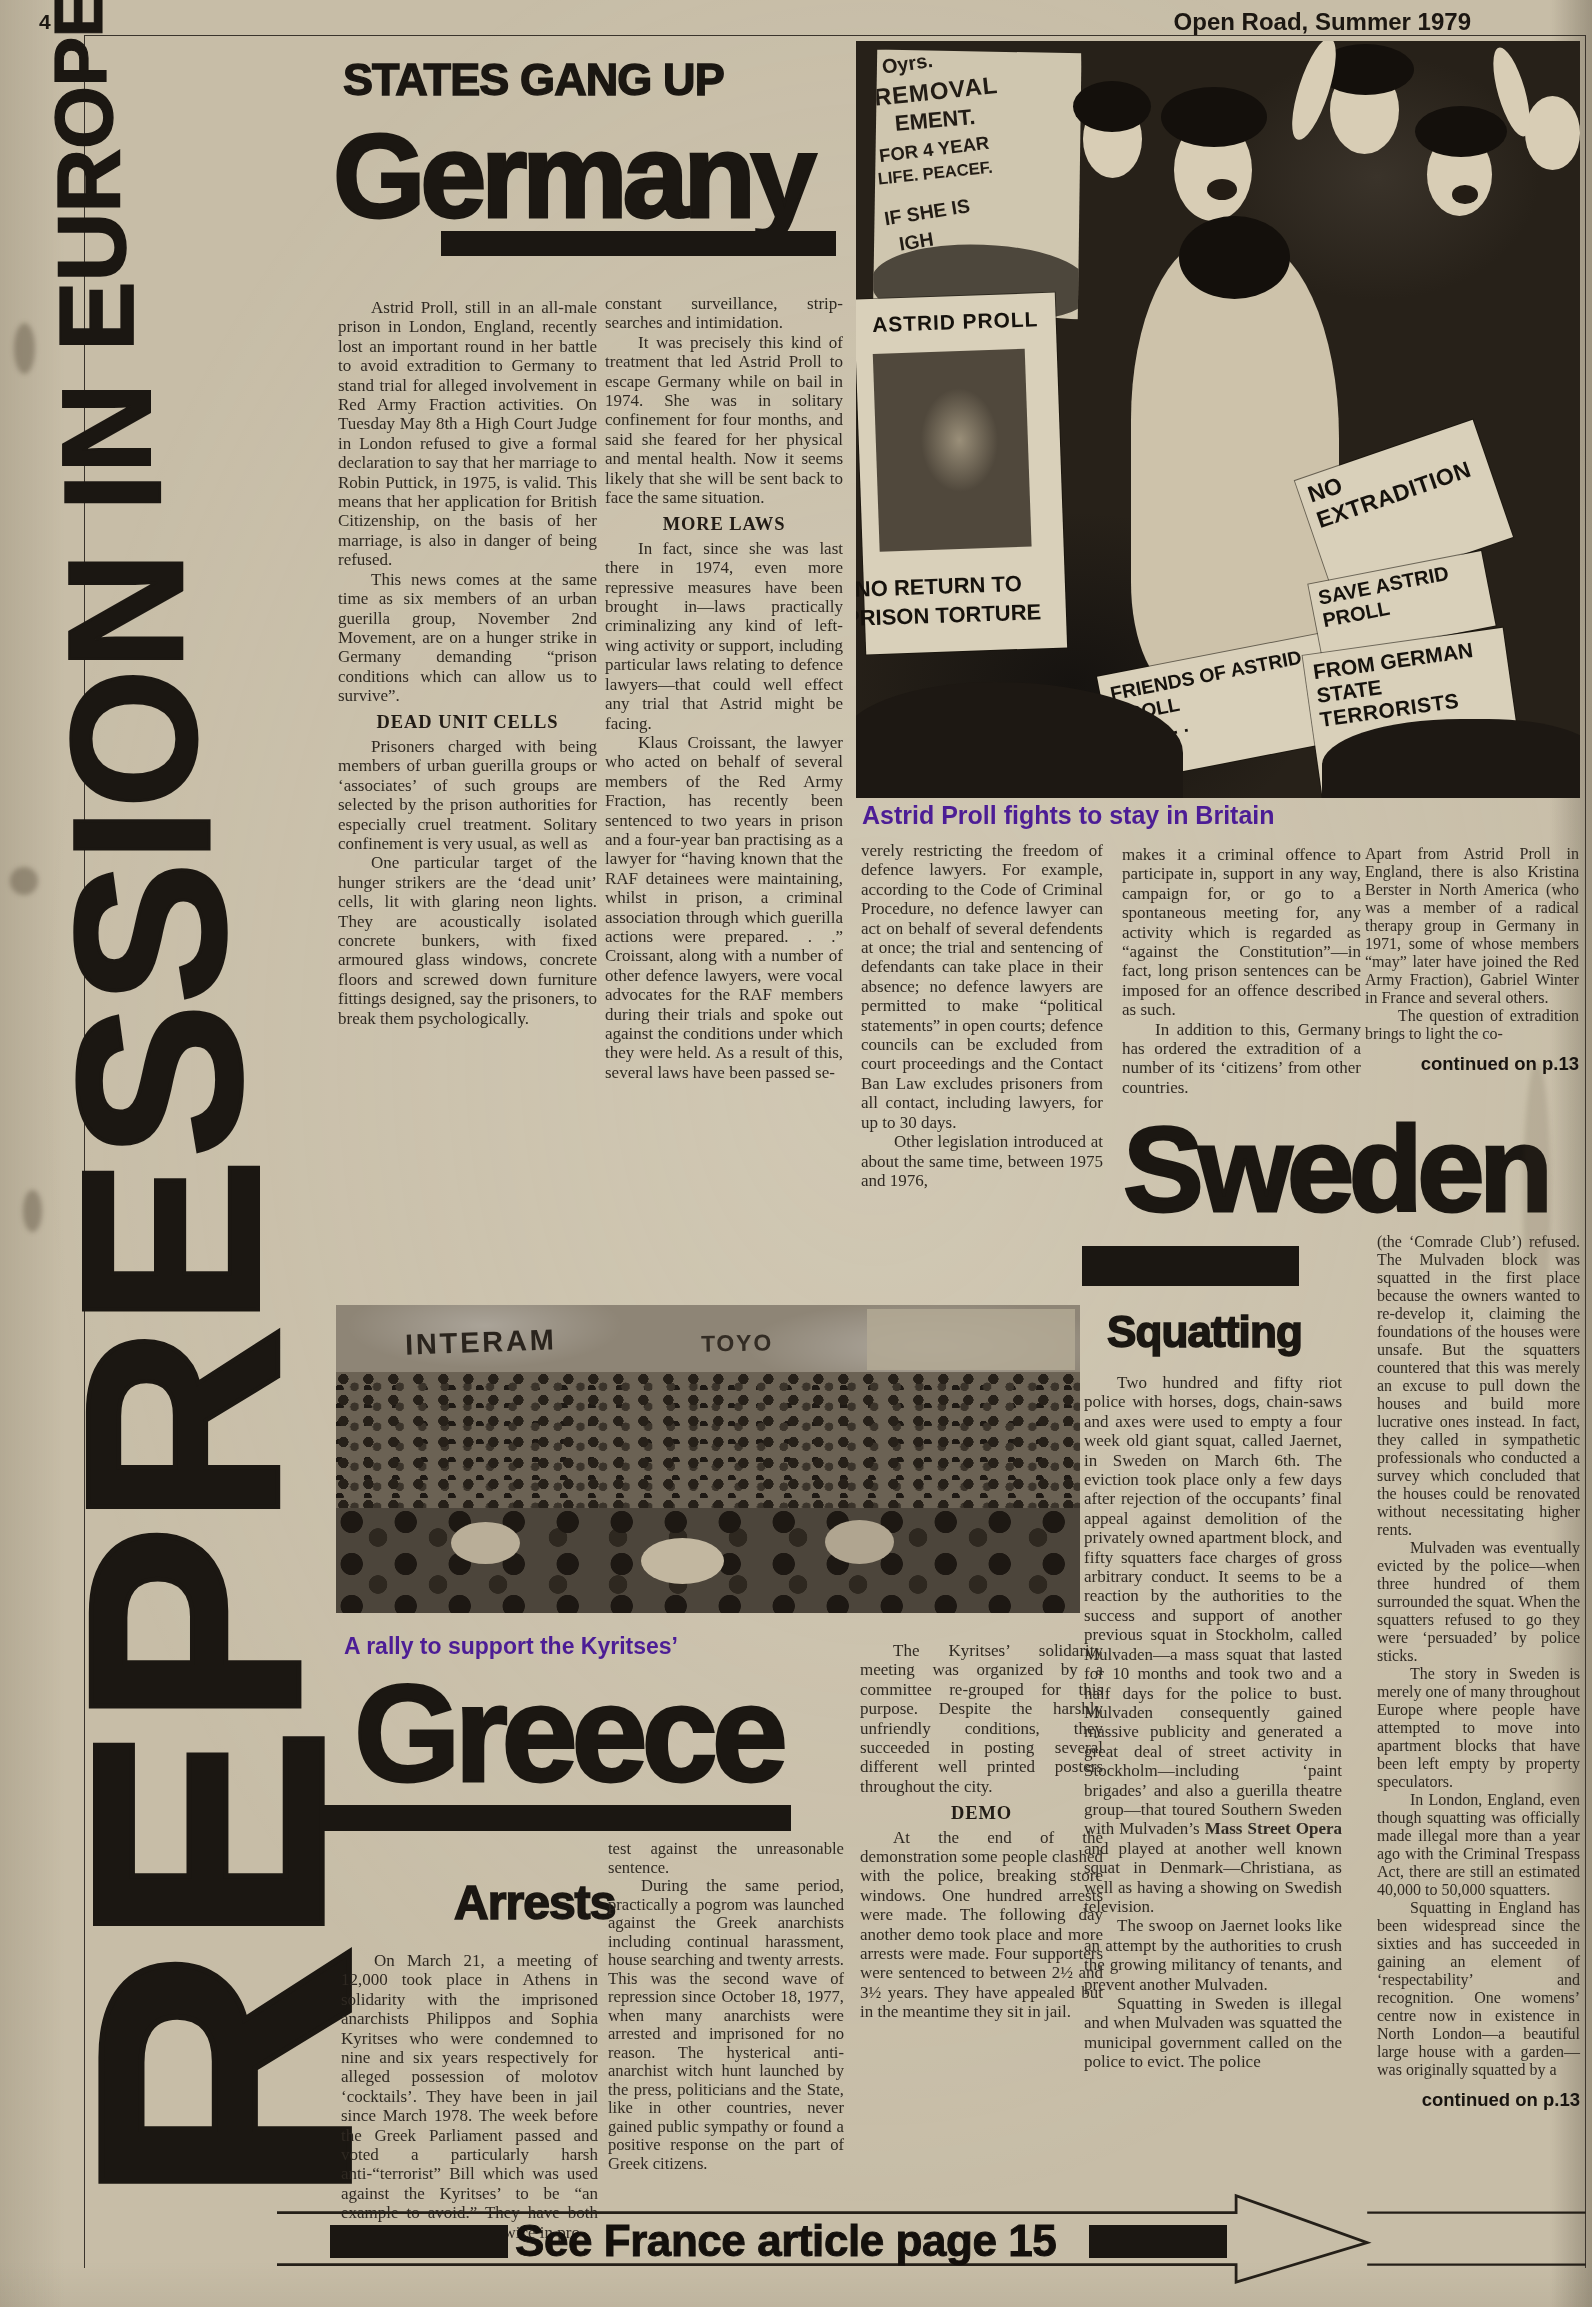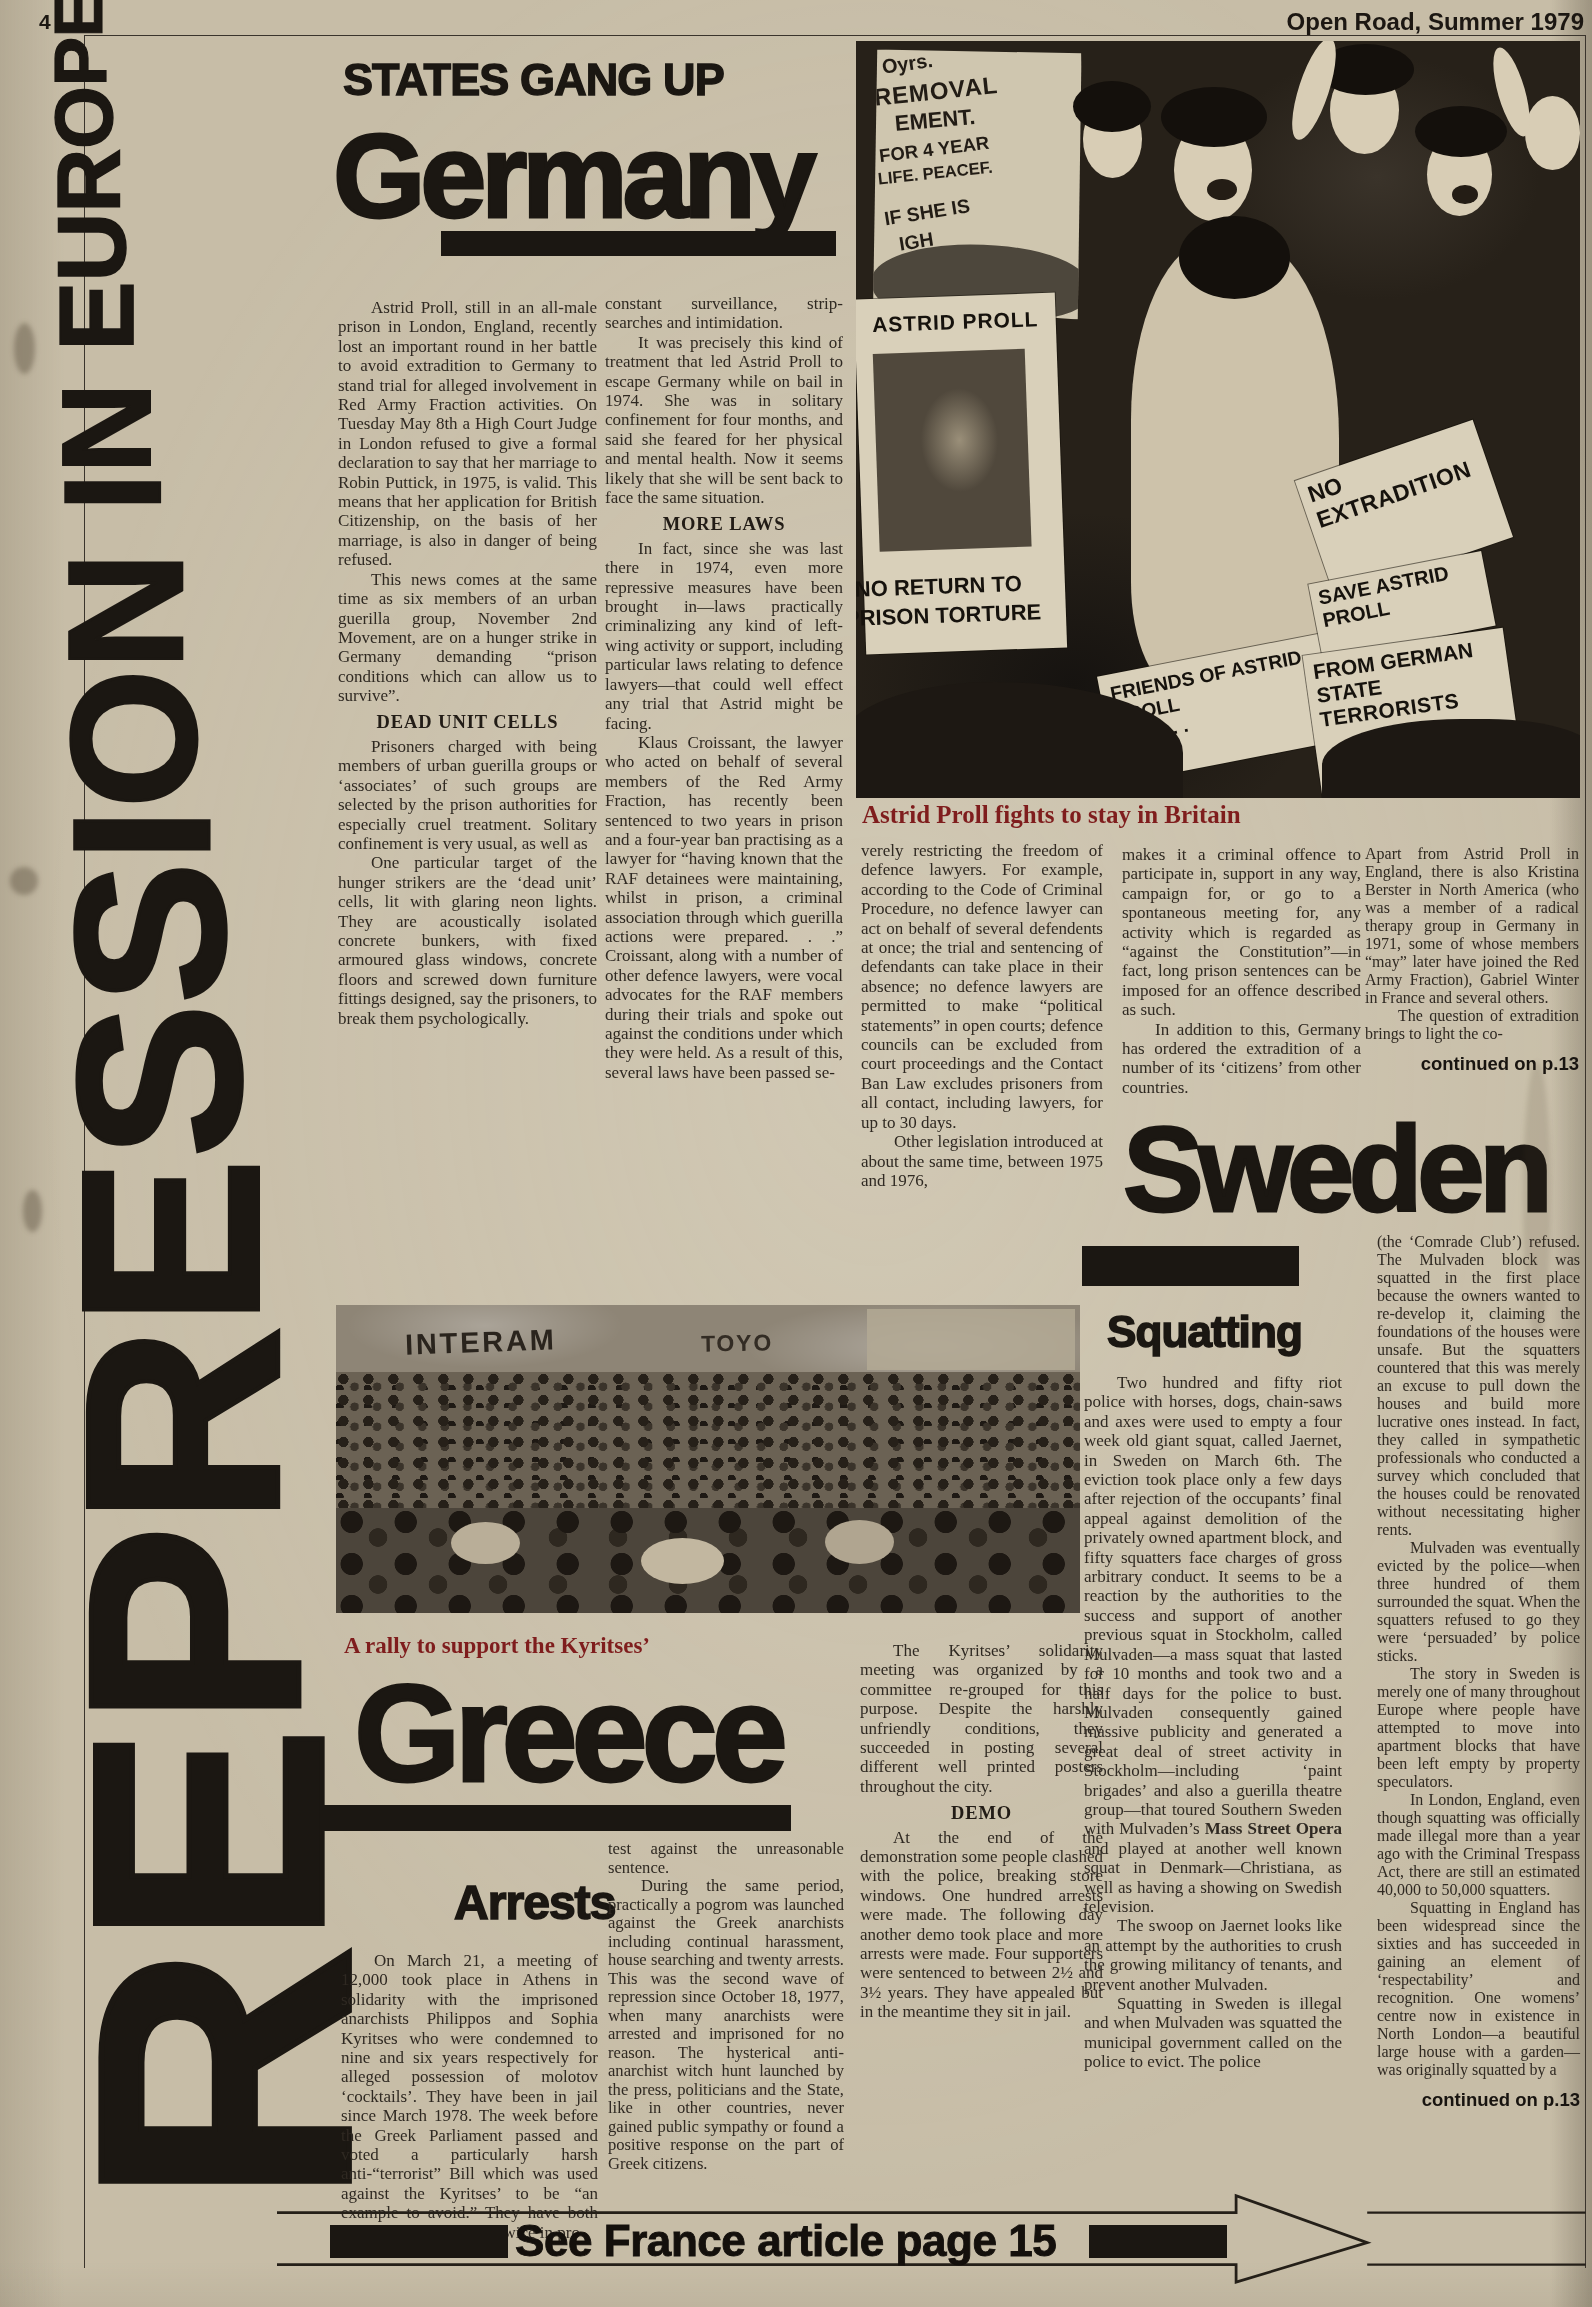--- a/index.html
+++ b/index.html
@@ -15,21 +15,21 @@
   .ink{color:#1c1712;}
   .sans{font-family:"Liberation Sans", sans-serif;}
   
   .giant{font-family:"Liberation Sans",sans-serif;font-weight:700;color:#1b1712;
          letter-spacing:-0.045em;line-height:1; -webkit-text-stroke:2.8px #1b1712;}
   .kicker{font-family:"Liberation Sans",sans-serif;font-weight:700;font-size:45px;
           letter-spacing:-0.02em;color:#1b1712;-webkit-text-stroke:1.4px #1b1712;}
   .subhead-big{font-family:"Liberation Sans",sans-serif;font-weight:700;color:#1b1712;
                -webkit-text-stroke:1.6px #1b1712;letter-spacing:-0.02em;line-height:1;}
   .bar{background:#1b1712;}
-  .caption{font-family:Liberation Serif, serif;font-weight:700;color:#7f1d1d;letter-spacing:0;text-align:center;}
+  .caption{font-family:Liberation Sans, sans-serif;font-weight:700;color:#4c1d95;letter-spacing:0;text-align:center;}
   
   .body-col{font-size:17px;line-height:19.4px;color:#2f2922;text-align:justify;}
   .body-col.small{font-size:16px;line-height:18px;}
   .para{margin:0;}
   .para.ind{text-indent:33px;}
   .bodyhead{font-weight:700;text-align:center;font-size:18.5px;letter-spacing:0.9px;
             margin:7.4px 0 4.6px 0;color:#221c16;}
   .contnote{font-family:"Liberation Sans",sans-serif;font-weight:700;font-size:18.5px;
             color:#181410;text-align:right;margin-top:12px;}
   
@@ -66,21 +66,21 @@
     background-size:54px 42px,60px 47px;}
   .stain{position:absolute;border-radius:50%;background:rgba(70,58,40,.35);filter:blur(2.8px);}
   
   #banner-text{font-family:"Liberation Sans",sans-serif;font-weight:700;font-size:44px;
                color:#14100c;-webkit-text-stroke:0.9px #14100c;letter-spacing:-0.01em;white-space:nowrap;}
 </style>
 </head>
 <body>
 
 <div class="abs sans ink" style="left:39px;top:10px;font-size:21px;font-weight:700;">4</div>
-<div class="abs sans ink" style="left:1284px;top:8.3px;width:300px;font-size:24px;font-weight:700;text-align:right;">Open Road, Summer 1979</div>
+<div class="abs sans ink" style="left:1171px;top:8.3px;width:300px;font-size:24px;font-weight:700;text-align:right;">Open Road, Summer 1979</div>
 
 <div class="abs" style="left:84px;top:35px;width:1500px;height:2232px;border-left:1.4px solid #3a342c;border-top:1.4px solid #3a342c;border-right:1.4px solid #3a342c;"></div>
 
 <div id="vert" class="abs" style="left:44px;top:2205px;"><span style="font-size: 360px; -webkit-text-stroke: 5.8px rgb(27, 23, 18);">R</span><span style="font-size: 329px; -webkit-text-stroke: 5.3px rgb(27, 23, 18);">E</span><span style="font-size: 302px; -webkit-text-stroke: 4.8px rgb(27, 23, 18);">P</span><span style="font-size: 276px; -webkit-text-stroke: 4.4px rgb(27, 23, 18);">R</span><span style="font-size: 253px; -webkit-text-stroke: 4px rgb(27, 23, 18);">E</span><span style="font-size: 232px; -webkit-text-stroke: 3.7px rgb(27, 23, 18);">S</span><span style="font-size: 213px; -webkit-text-stroke: 3.4px rgb(27, 23, 18);">S</span><span style="font-size: 195px; -webkit-text-stroke: 3.1px rgb(27, 23, 18);">I</span><span style="font-size: 179px; -webkit-text-stroke: 2.9px rgb(27, 23, 18);">O</span><span style="font-size: 163px; -webkit-text-stroke: 2.6px rgb(27, 23, 18);">N</span><span style="font-size: 149px; -webkit-text-stroke: 2.4px rgb(27, 23, 18);">&nbsp;</span><span style="font-size: 137px; -webkit-text-stroke: 2.2px rgb(27, 23, 18);">I</span><span style="font-size: 126px; -webkit-text-stroke: 2px rgb(27, 23, 18);">N</span><span style="font-size: 115px; -webkit-text-stroke: 1.8px rgb(27, 23, 18);">&nbsp;</span><span style="font-size: 105px; -webkit-text-stroke: 1.7px rgb(27, 23, 18);">E</span><span style="font-size: 96px; -webkit-text-stroke: 1.5px rgb(27, 23, 18);">U</span><span style="font-size: 89px; -webkit-text-stroke: 1.4px rgb(27, 23, 18);">R</span><span style="font-size: 81px; -webkit-text-stroke: 1.3px rgb(27, 23, 18);">O</span><span style="font-size: 74px; -webkit-text-stroke: 1.2px rgb(27, 23, 18);">P</span><span style="font-size: 68px; -webkit-text-stroke: 1.1px rgb(27, 23, 18);">E</span></div>
 
 <div class="abs kicker" style="left:343px;top:54px;">STATES GANG UP</div>
 <div class="abs giant" style="left:333px;top:116px;font-size:119px;">Germany</div>
 <div class="abs bar" style="left:441px;top:231px;width:395px;height:24.5px;"></div>
 
 <div id="photo1" class="abs photo" style="left:856px;top:41px;width:724px;height:757px;">

